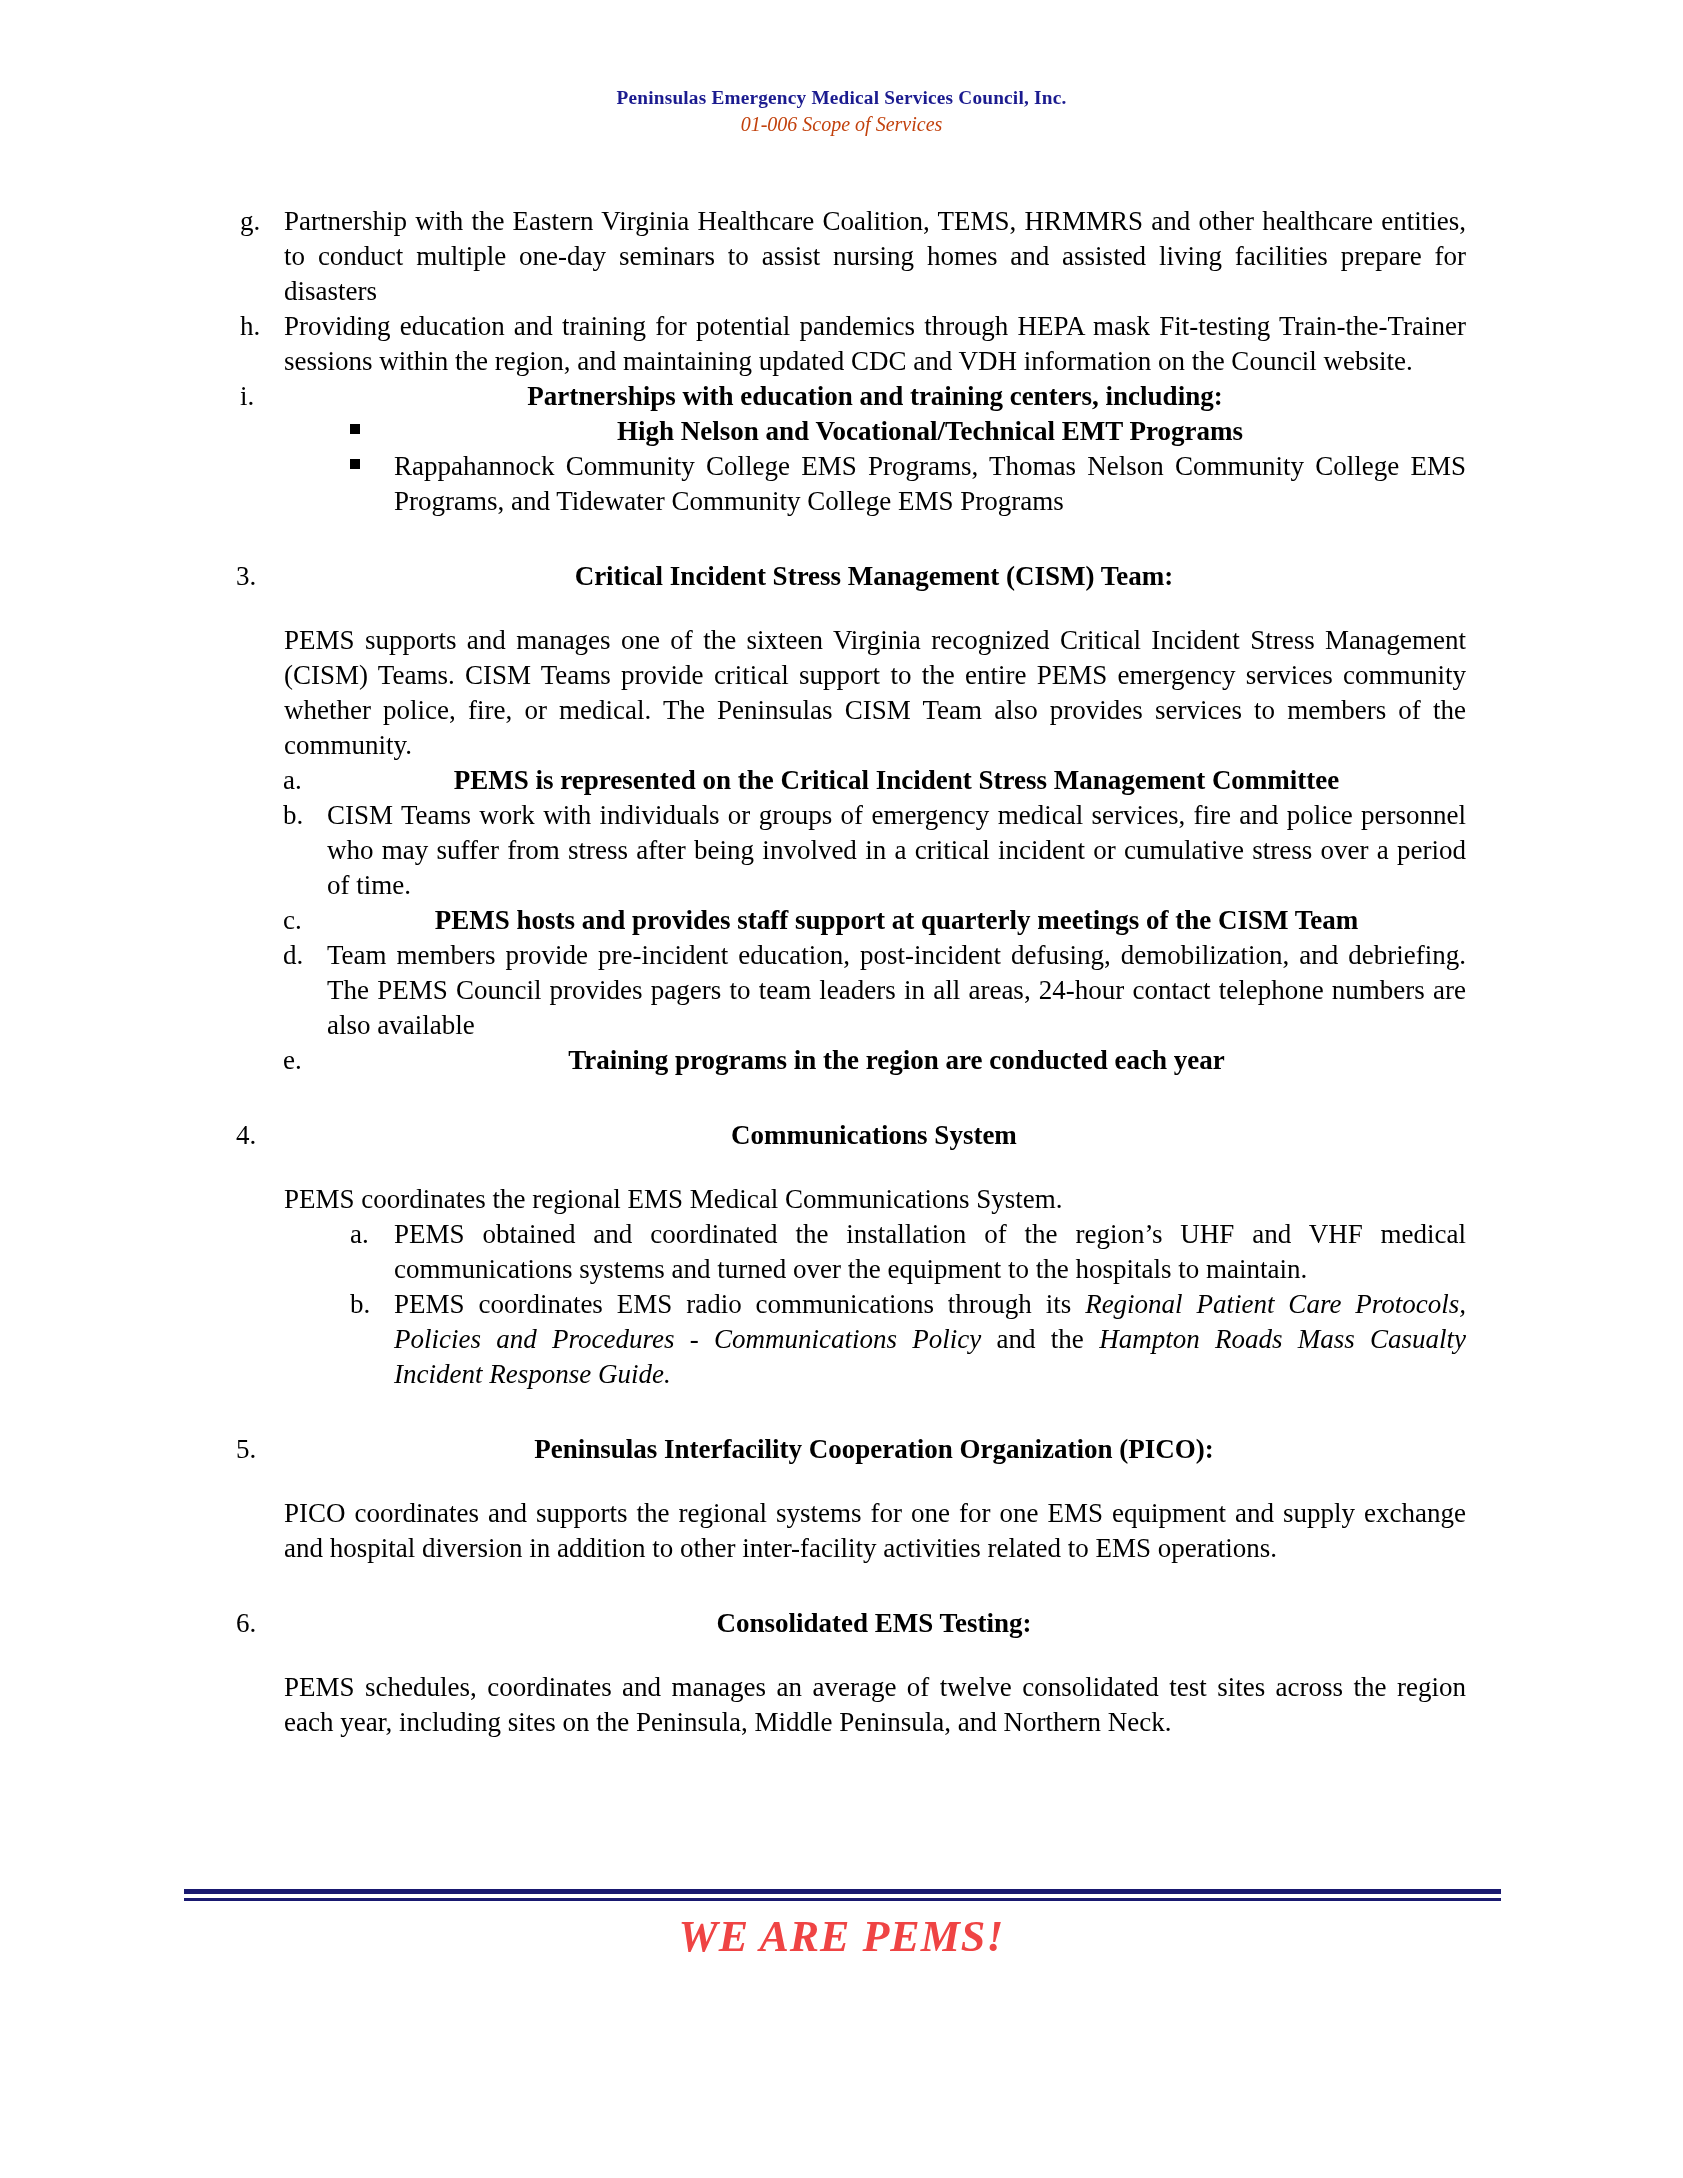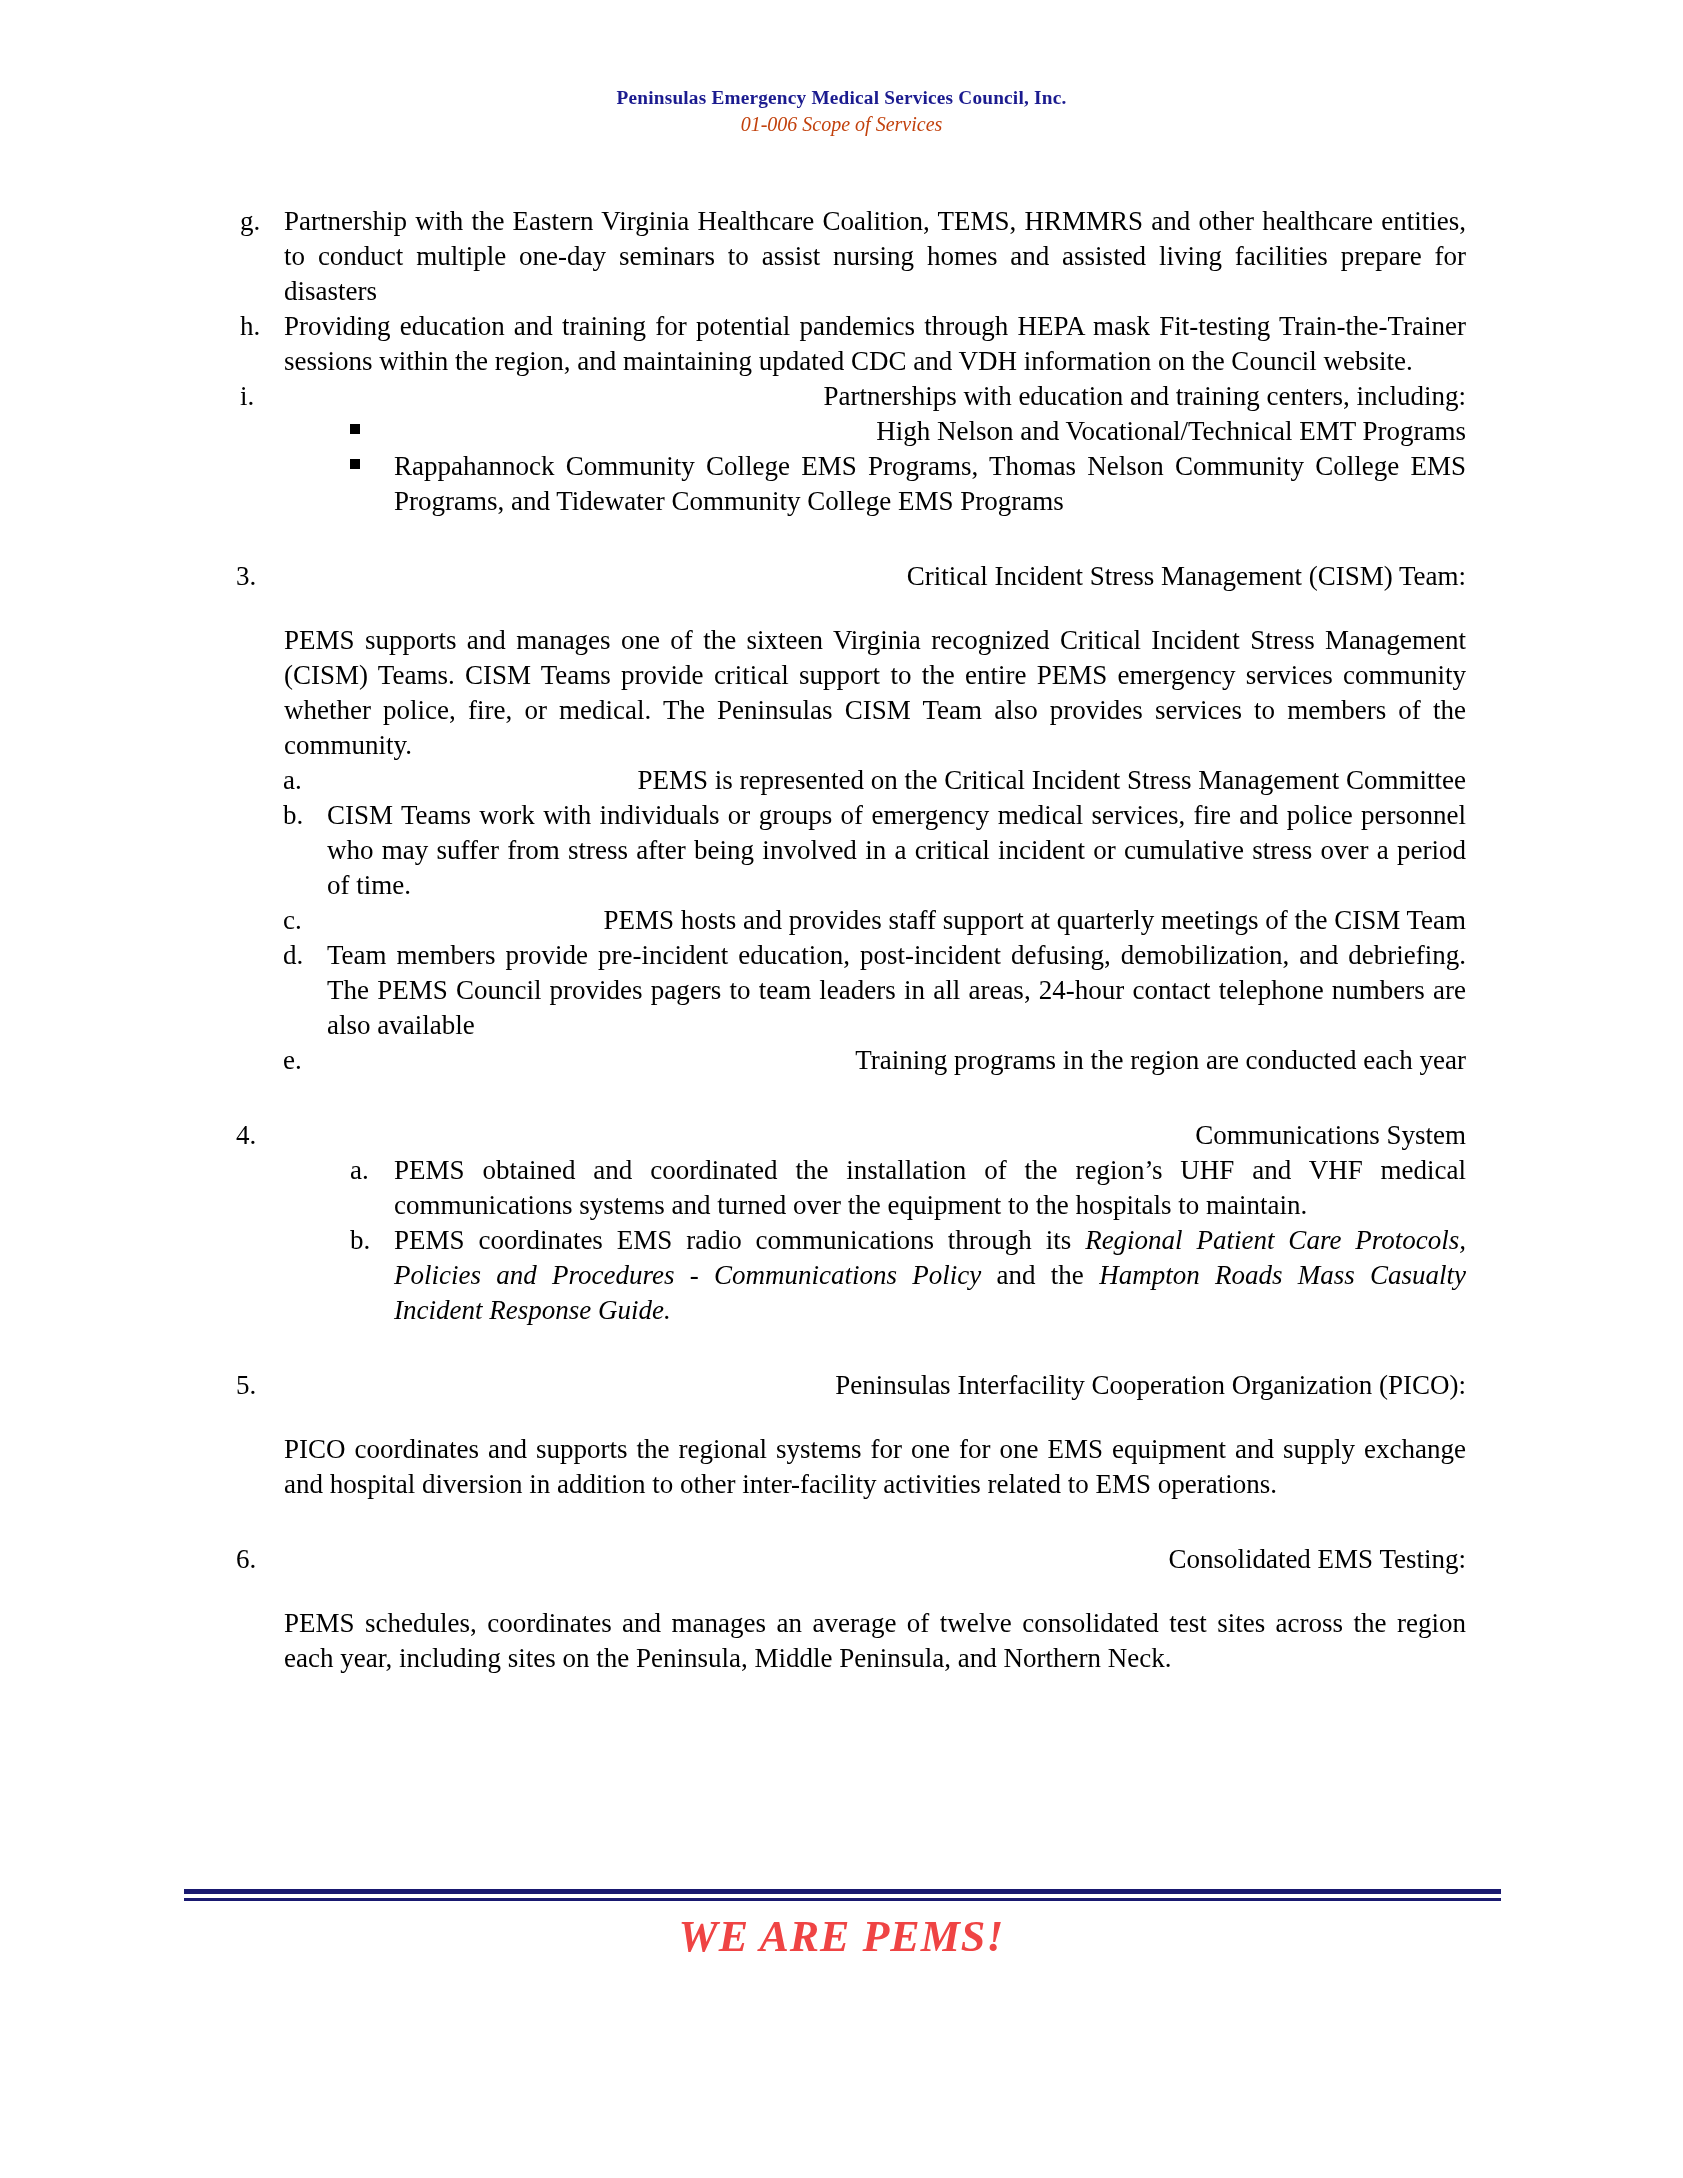--- a/index.html
+++ b/index.html
@@ -71,21 +71,21 @@
   .marker {
     flex: 0 0 auto;
     text-align: left;
     white-space: nowrap;
   }
   .txt {
     flex: 1 1 auto;
     text-align: justify;
     text-justify: inter-word;
   }
-  .txt.nojust { text-align: right; }
+  .txt.nojust { text-align: center; font-weight: bold; }
 
   
   .lvl-num > .marker { width: 46px; margin-left: -48px; }
   .lvl-num { margin-left: 48px; }
 
   
   .para-num {
     margin-left: 48px;
     text-align: justify;
     text-justify: inter-word;
@@ -230,20 +230,21 @@
       </div>
     </div>
 
     <div class="gap-lg"></div>
 
     <div class="blk">
       <div class="row lvl-num">
         <span class="marker">4.</span>
         <span class="txt nojust">Communications System</span>
       </div>
+      <div class="para-num nojust">PEMS coordinates the regional EMS Medical Communications System.</div>
 
       <div class="row lvl-let-deep">
         <span class="marker">a.</span>
         <span class="txt">PEMS obtained and coordinated the installation of the region’s UHF and VHF medical communications systems and turned over the equipment to the hospitals to maintain.</span>
       </div>
 
       <div class="row lvl-let-deep">
         <span class="marker">b.</span>
         <span class="txt"><span>PEMS coordinates EMS radio communications through its </span><em class="title-ital">Regional Patient Care Protocols, Policies and Procedures - Communications Policy</em><span> and the </span><em class="title-ital">Hampton Roads Mass Casualty Incident Response Guide.</em></span>
       </div>

